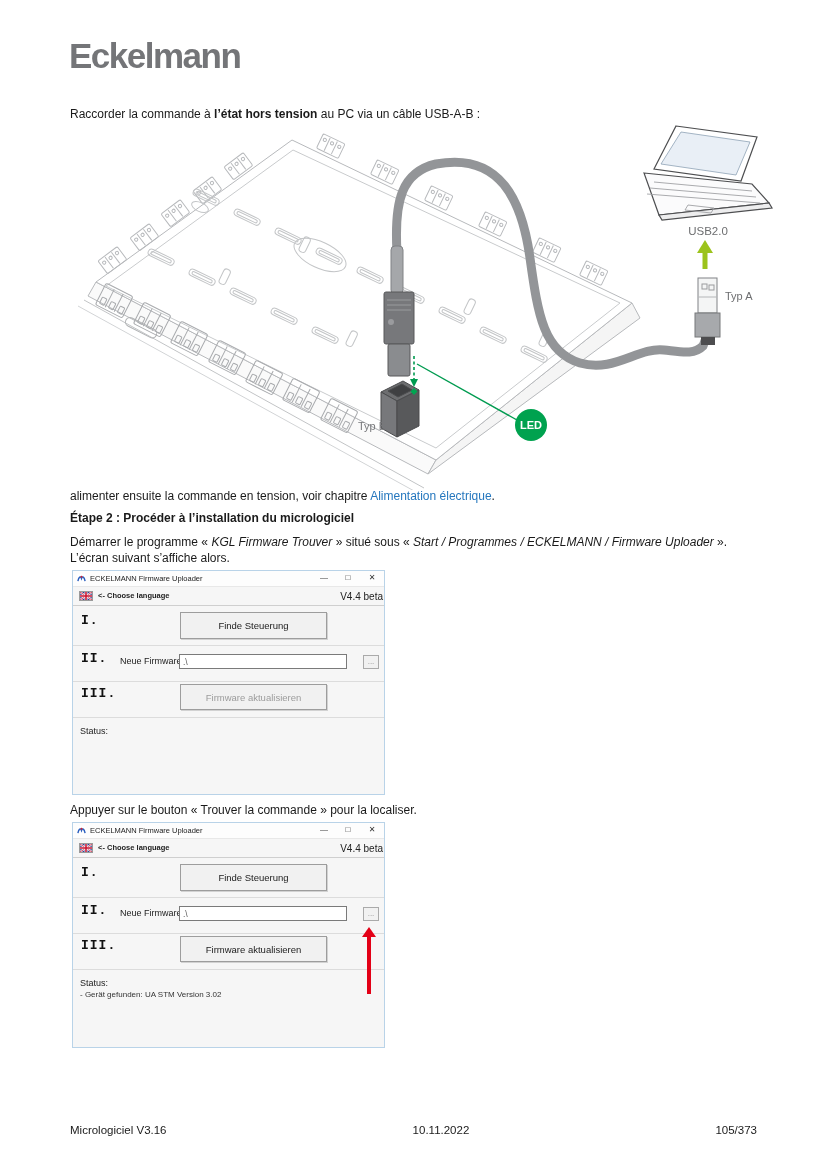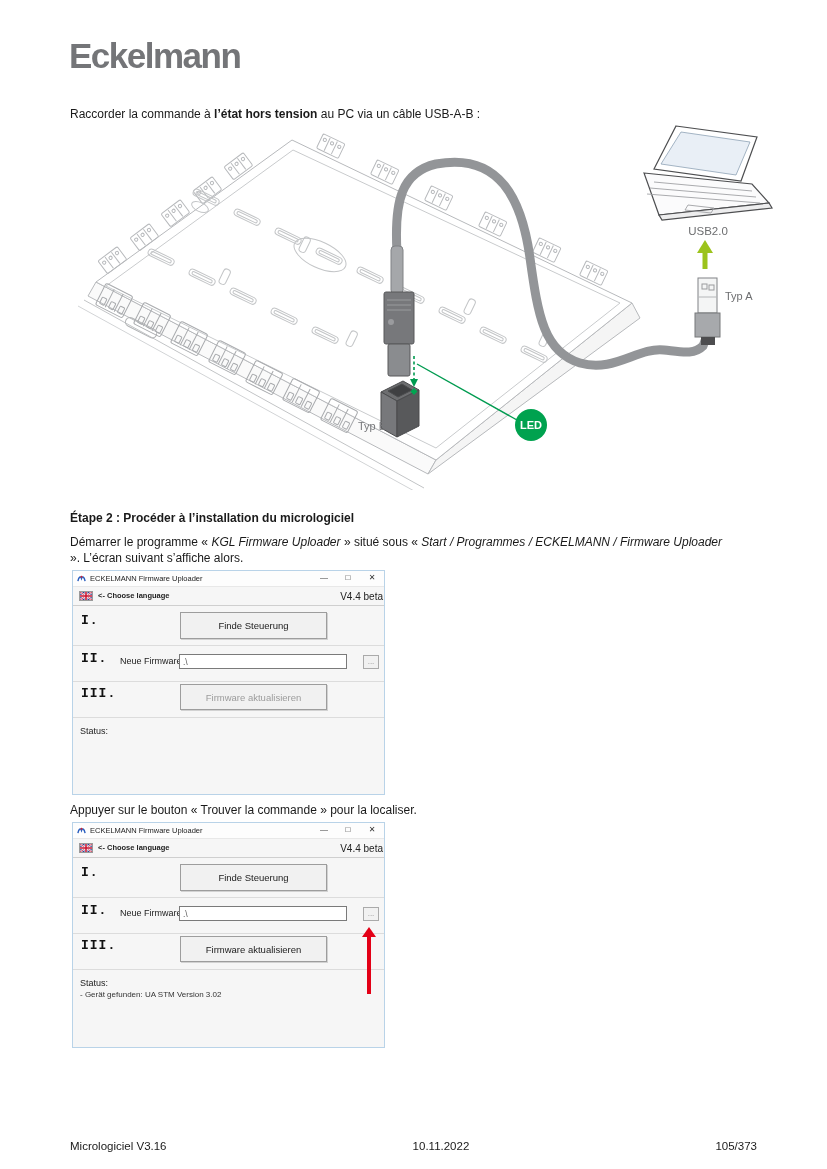--- a/index.html
+++ b/index.html
@@ -56,21 +56,21 @@
           padding:0;cursor:pointer;}
   .statuslabel{position:absolute;left:7px;top:155px;font-size:9px;color:#222;}
   .statusline{position:absolute;left:7px;top:167px;font-size:8px;color:#333;}
   
   .red-arrow{position:absolute;left:289px;top:104px;width:14px;height:68px;}
   .red-arrow .head{width:0;height:0;margin:0 auto;border-left:7px solid transparent;
                    border-right:7px solid transparent;border-bottom:10px solid #e30016;}
   .red-arrow .shaft{width:4px;height:57px;margin:0 auto;background:#e30016;}
   
   .footer{position:absolute;left:70px;right:70px;top:1124px;display:flex;
-          justify-content:space-between;font-size:11.5px;color:#1a1a1a;margin-top:16px;}
+          justify-content:space-between;font-size:11.5px;color:#1a1a1a;}
 </style>
 </head>
 <body>
 
 <div class="page">
 
   <div class="logo">Eckelmann</div>
 
   <div class="para p-intro"><span>Raccorder la commande à </span><span class="b">l’état hors tension</span><span> au PC via un câble USB-A-B :</span></div>
 
@@ -217,24 +217,25 @@
       <rect x="698" y="278" width="19" height="35" fill="#f4f5f5" stroke="#808285"></rect>
       <rect x="702" y="284" width="5" height="5" fill="none" stroke="#9a9b9e"></rect>
       <rect x="709" y="285" width="5" height="5" fill="none" stroke="#9a9b9e"></rect>
       <line x1="698" y1="297" x2="717" y2="297" stroke="#b4b6b8"></line>
       <rect x="695" y="313" width="25" height="24" fill="#a7a9ac" stroke="#77787b"></rect>
       <rect x="701" y="337" width="14" height="8" fill="#4d4d4f"></rect>
     </g>
     <text x="725" y="300" font-family="Liberation Sans, sans-serif" font-size="11" fill="#6d6e70">Typ A</text>
   </svg>
 
+  <div class="para p-power"><span>alimenter ensuite la commande en tension, voir chapitre </span><a class="doclink">Alimentation électrique</a><span>.</span></div>
 
   <div class="para p-heading">Étape 2 : Procéder à l’installation du micrologiciel</div>
 
-  <div class="para p-launch"><span>Démarrer le programme « </span><span class="it">KGL Firmware Uploader</span><span> » situé sous « </span><span class="it">Start / Programmes / ECKELMANN / Firmware Uploader</span><span> ». L’écran suivant s’affiche alors.</span></div>
+  <div class="para p-launch"><span>Démarrer le programme « </span><span class="it">KGL Firmware Trouver</span><span> » situé sous « </span><span class="it">Start / Programmes / ECKELMANN / Firmware Uploader</span><span> ». L’écran suivant s’affiche alors.</span></div>
 
   <div class="fw-window fw1">
     <div class="titlebar">
       <svg class="appicon" viewBox="0 0 10 10">
         <rect width="10" height="10" fill="#ffffff"></rect>
         <path d="M1,8 C2,3 4,2 5,5 C6,2 8,3 9,8" fill="none" stroke="#2b5fbf" stroke-width="1.6"></path>
         <circle cx="5" cy="3" r="1.1" fill="#cc2233"></circle>
       </svg>
       <span class="wtitle">ECKELMANN Firmware Uploader</span>
       <span class="wctl ctl-min">—</span>

